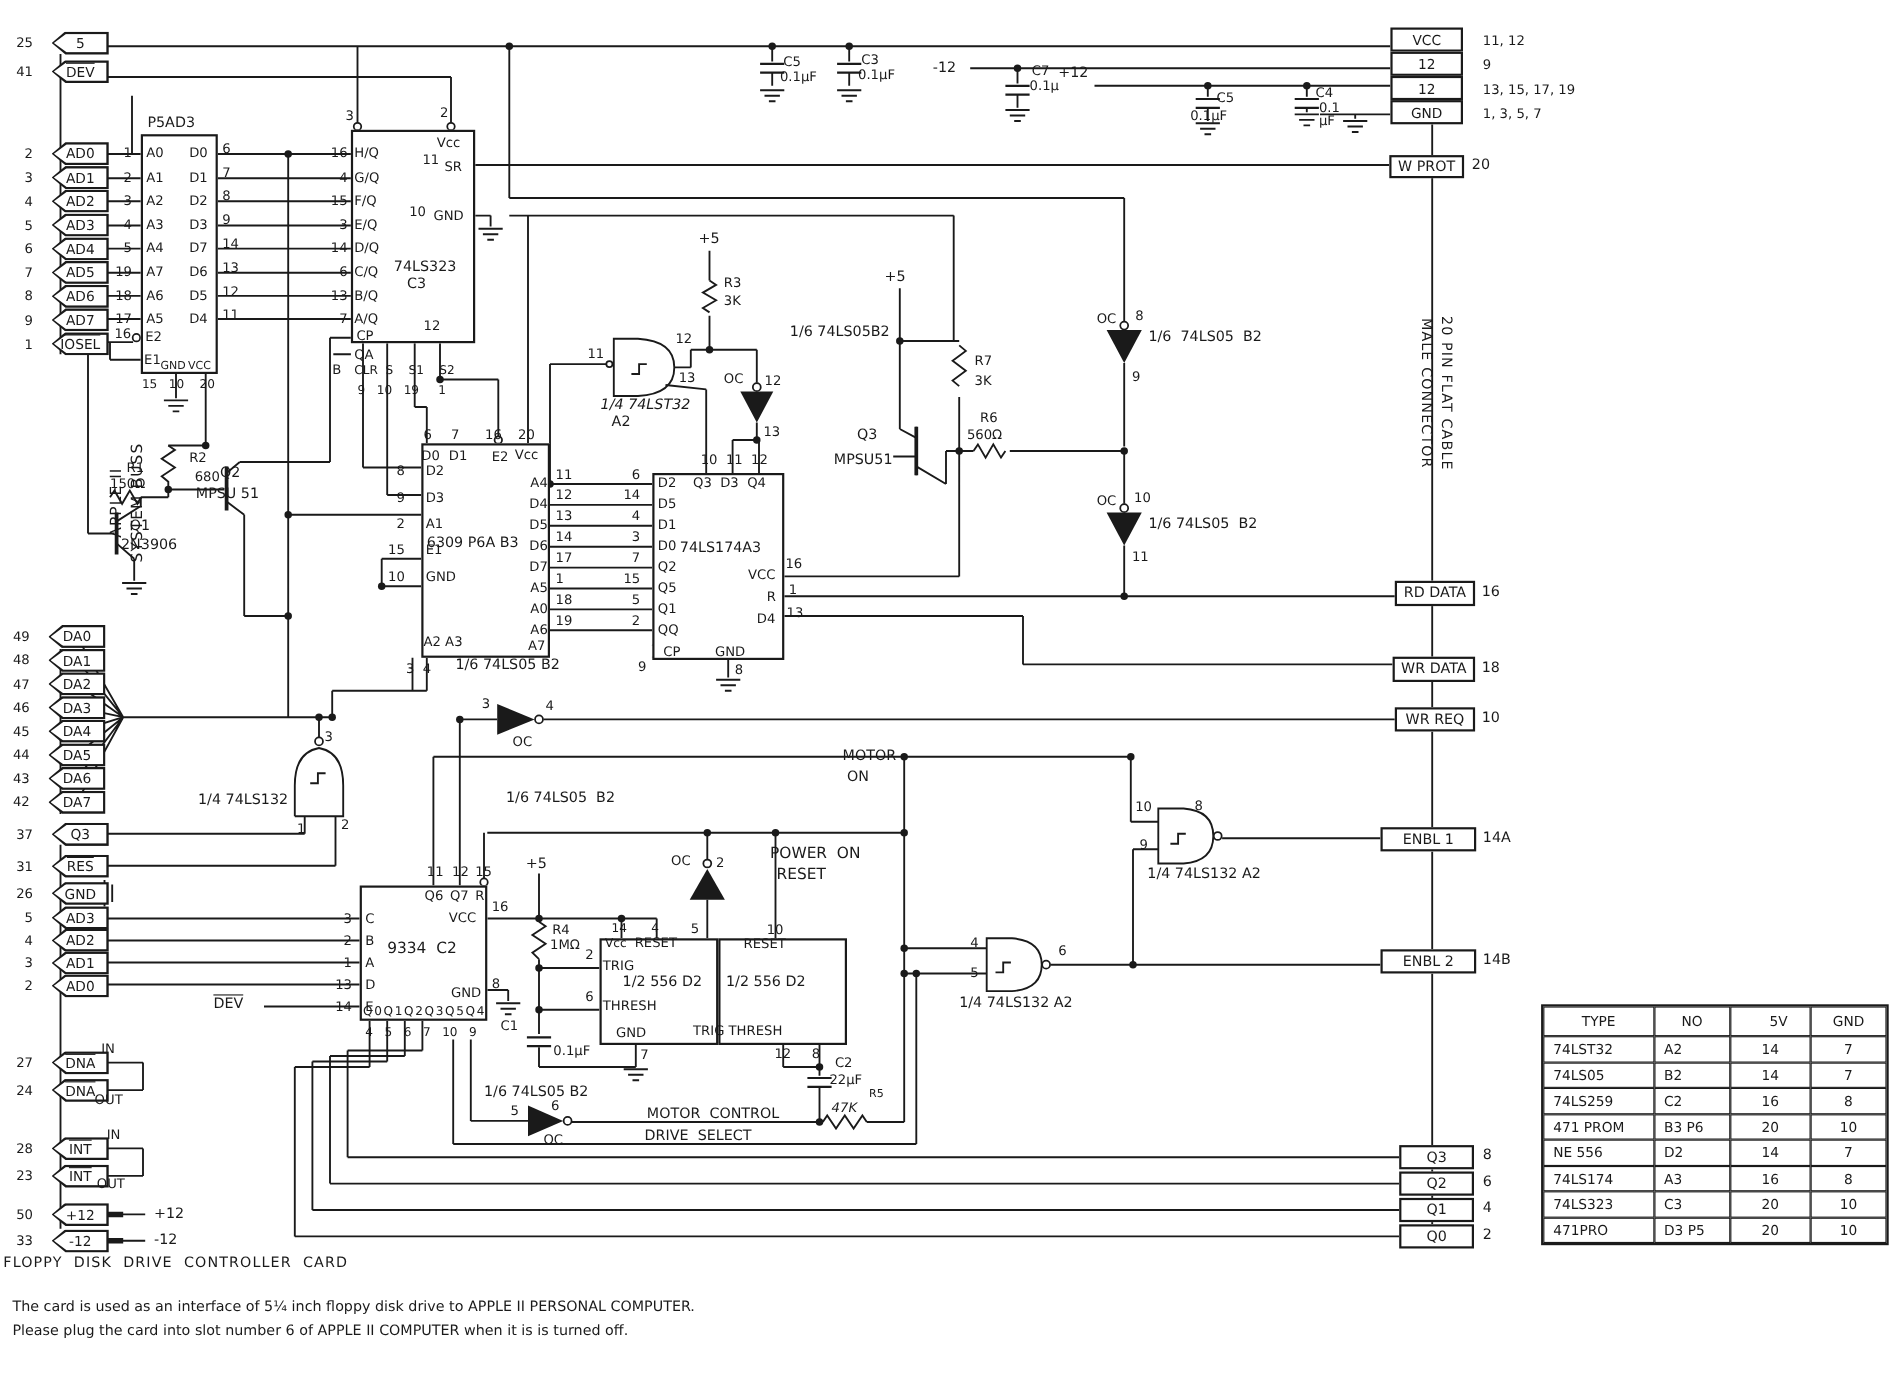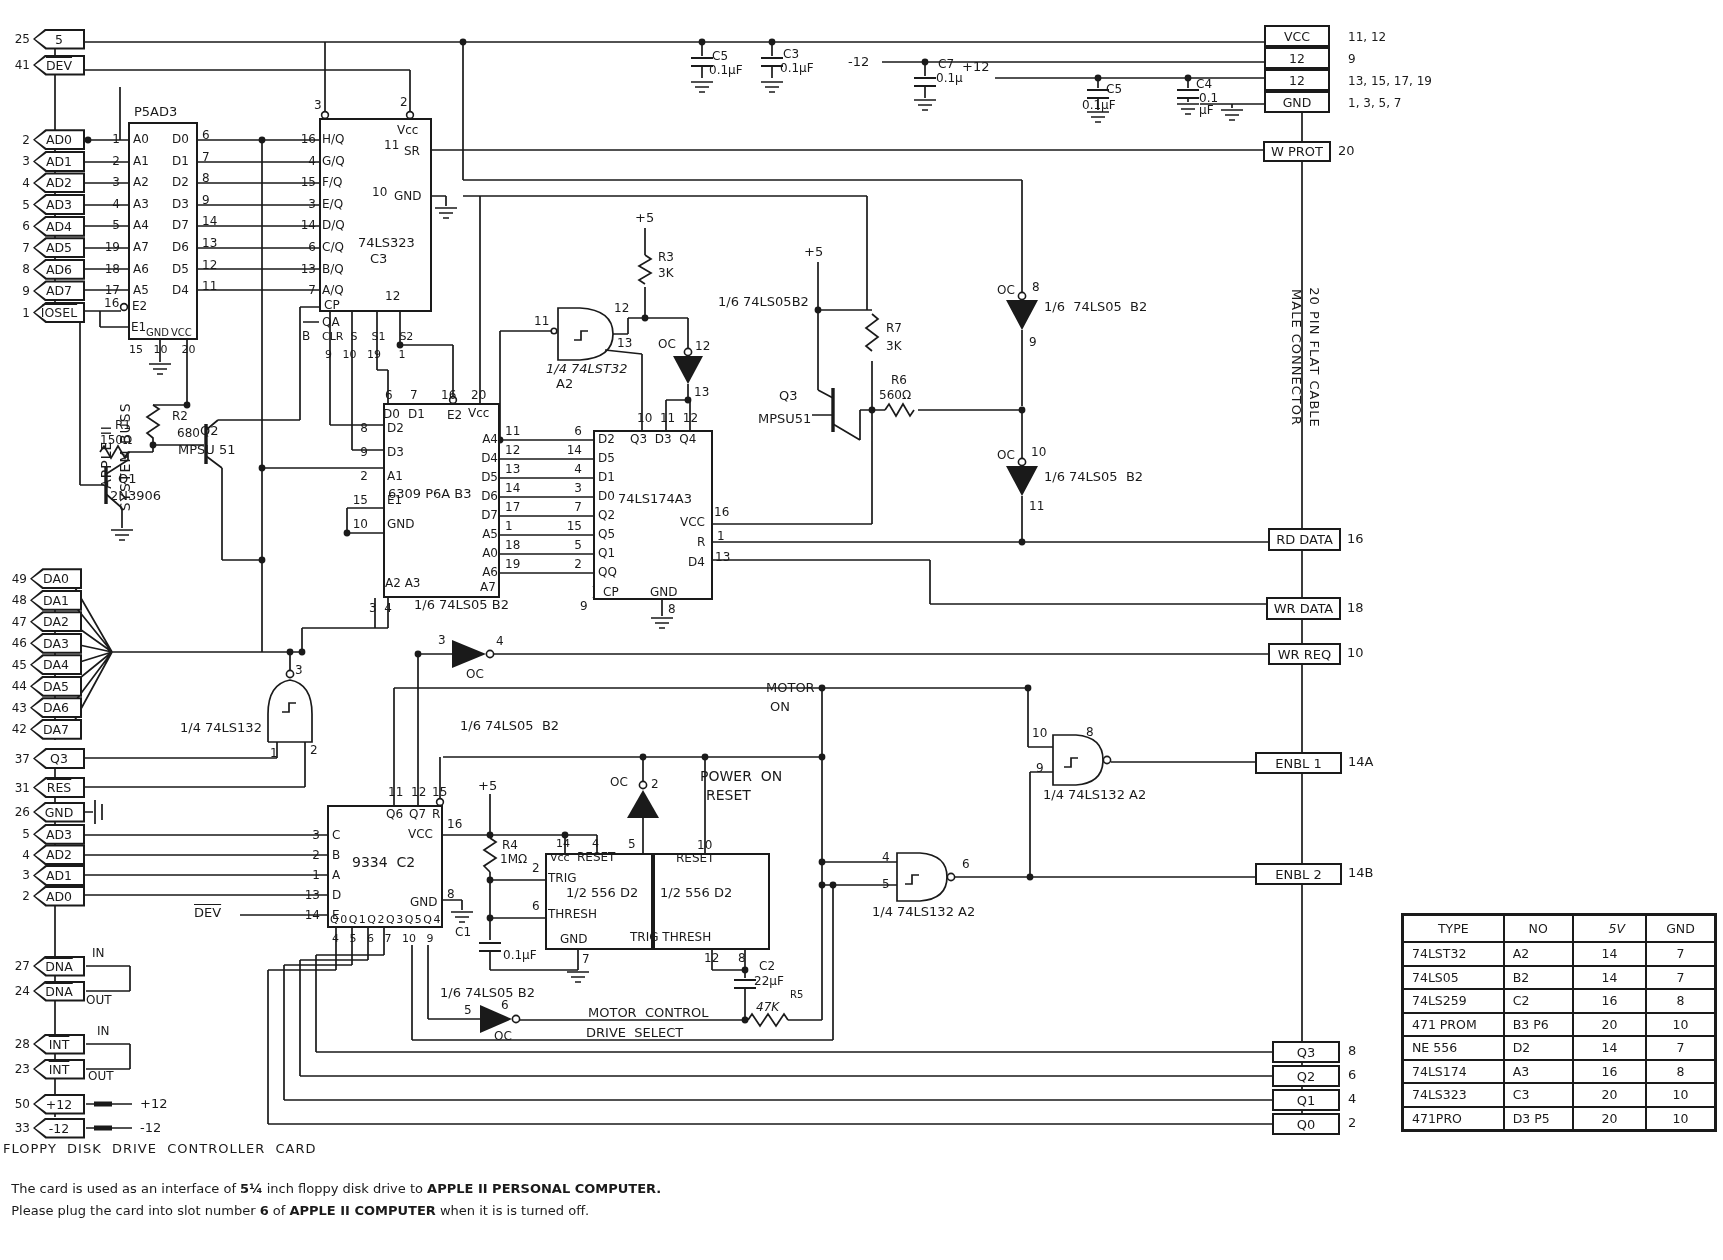--- a/index.html
+++ b/index.html
@@ -2,27 +2,27 @@
 <html><head>
 <meta charset="utf-8">
 <style>
   html,body{margin:0;padding:0;background:#fff;}
   .sheet{position:relative;width:1723px;height:1260px;background:#fff;overflow:hidden;
          font-family:"DejaVu Sans",sans-serif;color:#1a1a1a;}
   .wires{position:absolute;left:0;top:0;z-index:1;}
   .ic{position:absolute;border:2px solid #1a1a1a;background:#fff;z-index:2;box-sizing:border-box;}
   .t{position:absolute;z-index:3;font-size:12px;line-height:1.05;white-space:pre;}
   .s10{font-size:10px}.s11{font-size:11px}.s13{font-size:13px}.s14{font-size:14px}
-  .b{font-weight:bold}
+  .b{font-weight:normal}
   .bar{text-decoration:overline}
   .col{position:absolute;z-index:3;font-size:12px;white-space:pre;}
   .col span{display:block;}
   .ra{text-align:right;}
   .tagrow{position:absolute;z-index:3;display:flex;align-items:center;height:22px;}
-  .pin{width:22px;text-align:right;font-size:12px;margin-right:3px;flex:0 0 auto;}
+  .pin{width:22px;text-align:right;font-size:12px;margin-right:17px;flex:0 0 auto;}
   .tag{position:relative;width:52px;height:21px;background:#1a1a1a;flex:0 0 auto;
        clip-path:polygon(0 50%,24% 0,100% 0,100% 100%,24% 100%);
        display:flex;align-items:center;justify-content:center;}
   .tag i{position:absolute;inset:2px;background:#fff;font-style:normal;
        clip-path:polygon(0 50%,24% 0,100% 0,100% 100%,24% 100%);}
   .tag em{position:relative;z-index:1;font-style:normal;font-size:12.5px;}
   .cbox{position:absolute;border:2px solid #1a1a1a;background:#fff;z-index:2;box-sizing:border-box;
         display:flex;align-items:center;justify-content:center;font-size:13px;}
   .vtext{position:absolute;z-index:3;text-align:center;font-size:13px;line-height:1.35;letter-spacing:1px;}
   .prow{display:flex;align-items:center;height:22px;}
@@ -743,21 +743,21 @@
 <span class="t s13" style="left:1348px;top:1092px;">4</span>
 <div class="cbox" style="left:1272px;top:1113px;width:68px;height:22px;">
       <span>Q0</span>
     </div>
 <span class="t s13" style="left:1348px;top:1116px;">2</span>
 
 <div class="ptable">
   <div class="trow head">
     <span class="c0" style="justify-content:center;padding-left:0;">TYPE</span>
     <span class="c1" style="justify-content:center;padding-left:0;">NO</span>
-    <span class="c2" style="justify-content:center;padding-left:15px;font-style:italic;">5V</span>
+    <span class="c2" style="justify-content:center;padding-left:15px;">5V</span>
     <span class="c3" style="justify-content:center;padding-left:0;">GND</span>
   </div>
   <div>
 
   <div class="trow">
       <span class="c0">74LST32</span>
       <span class="c1">A2</span>
       <span class="c2" style="justify-content:center;padding-left:0;">14</span>
       <span class="c3" style="justify-content:center;padding-left:0;">7</span>
     </div>

